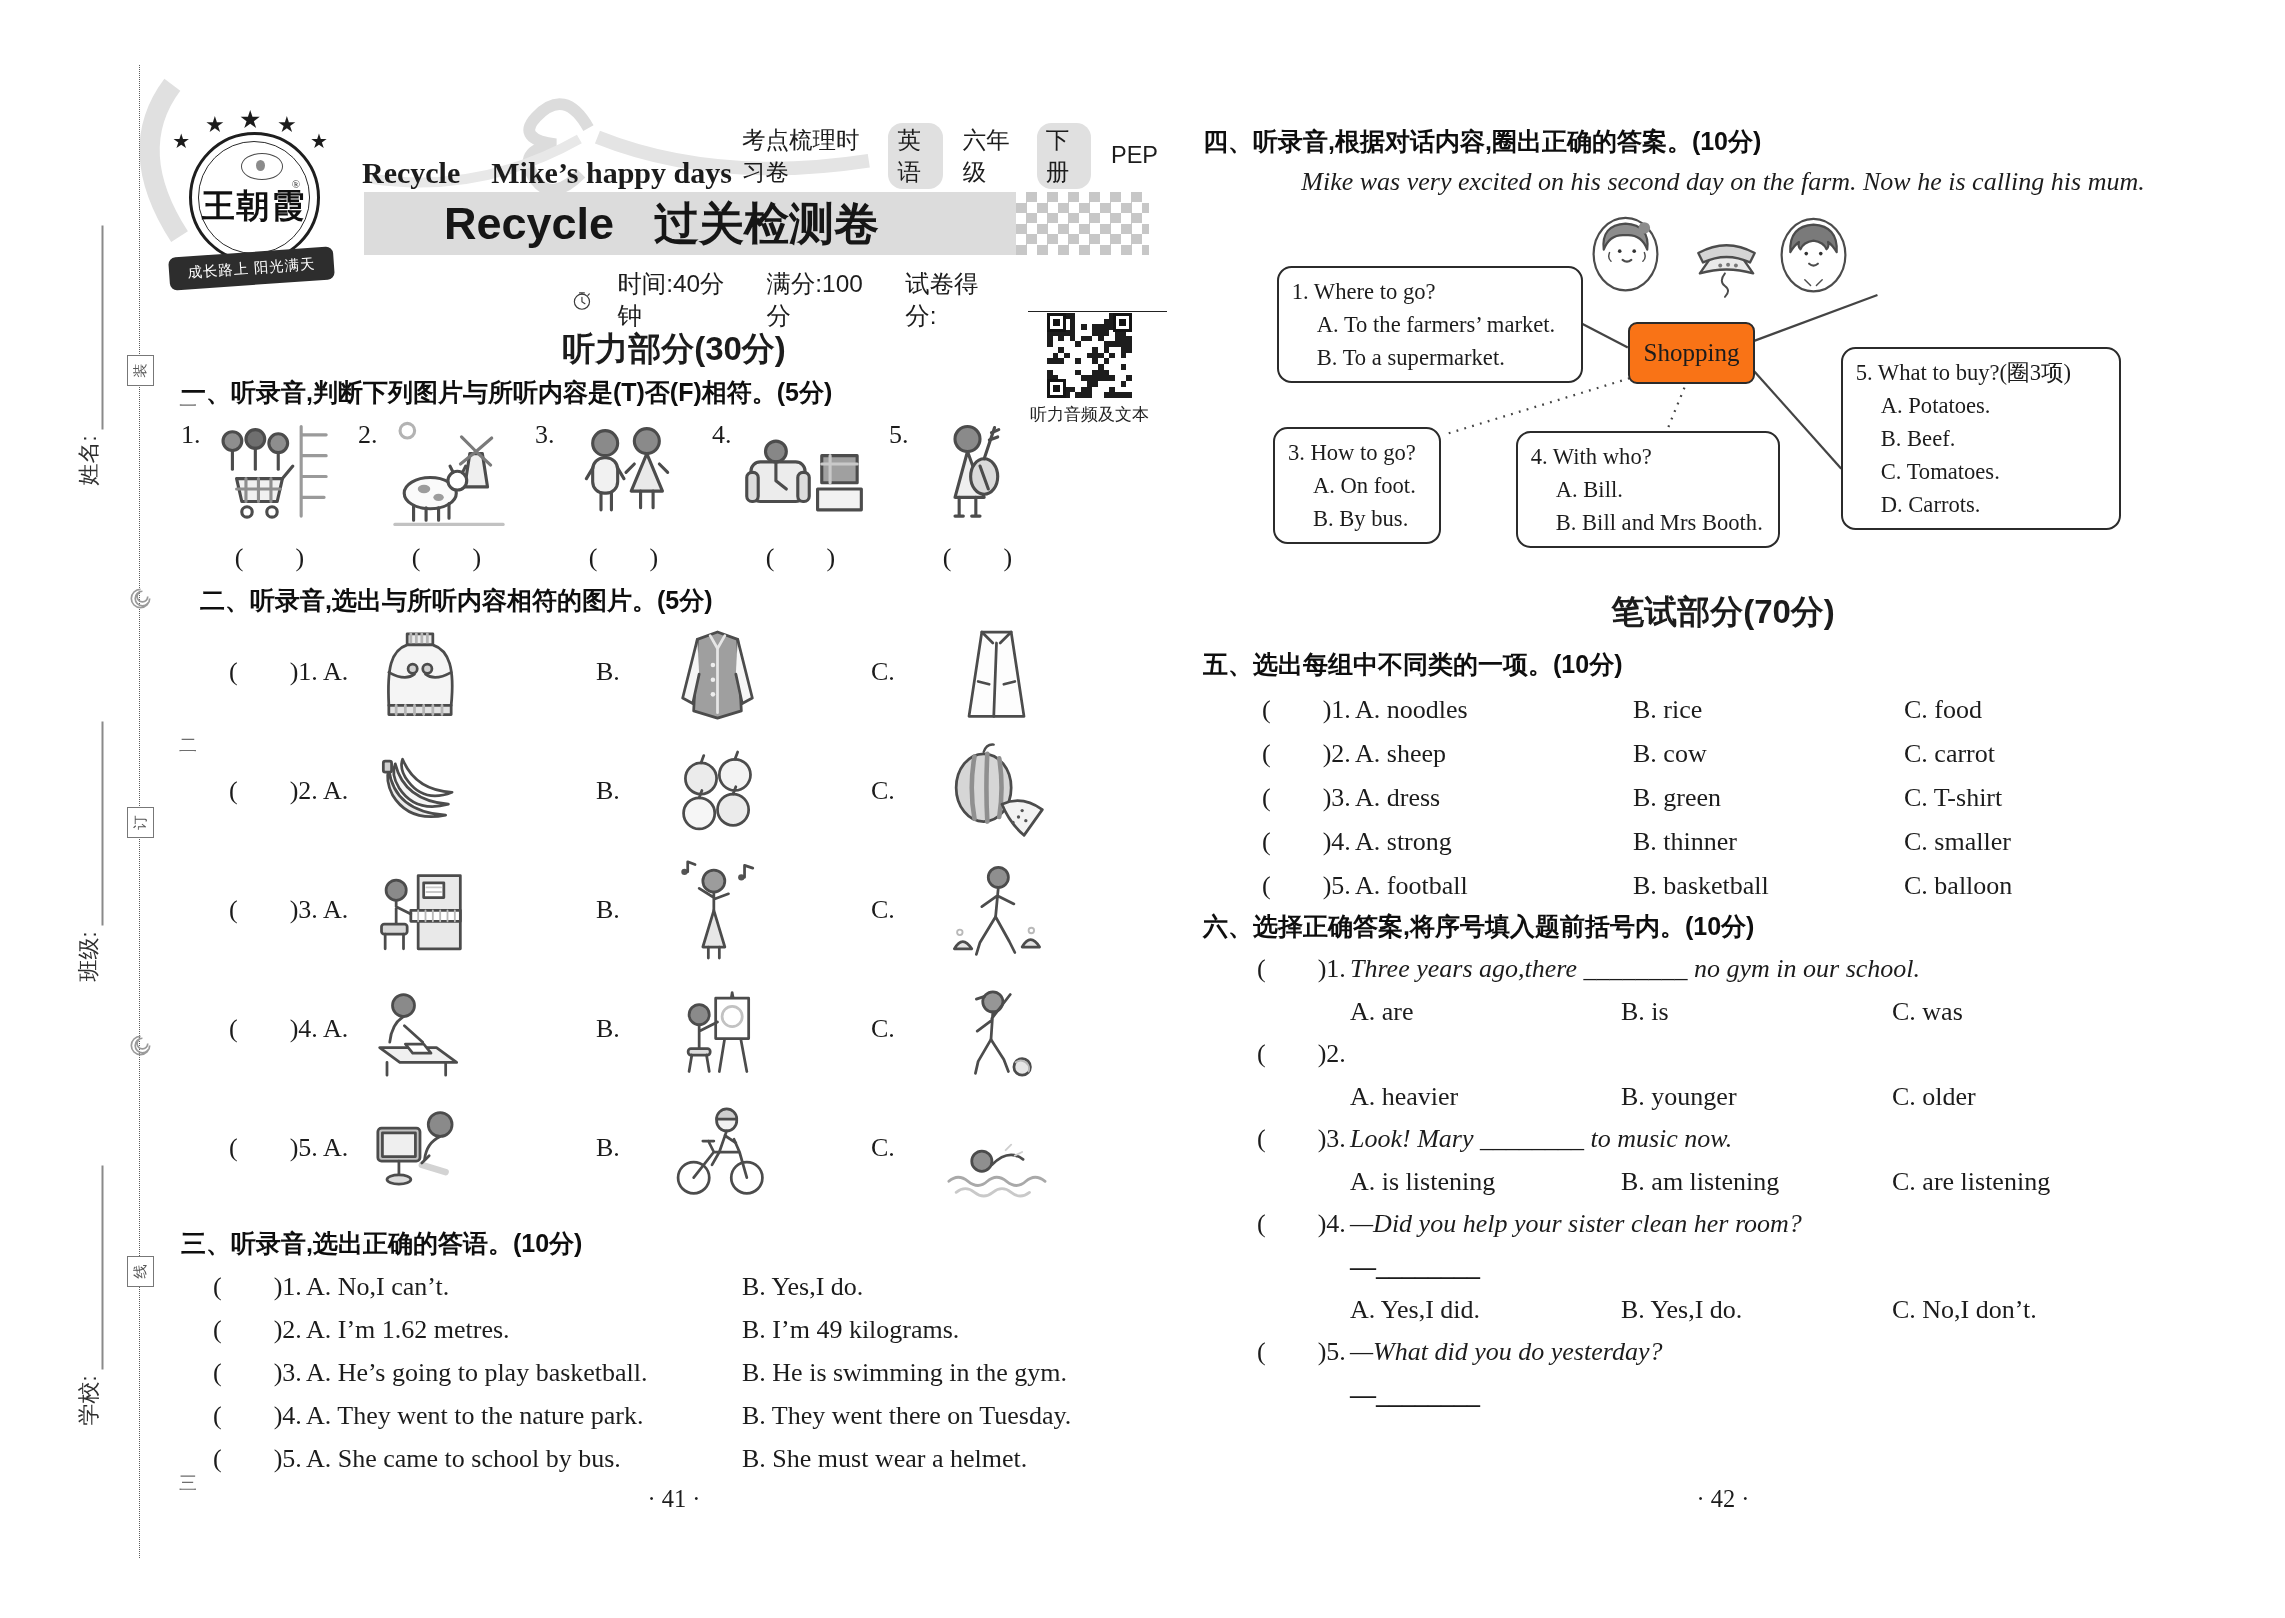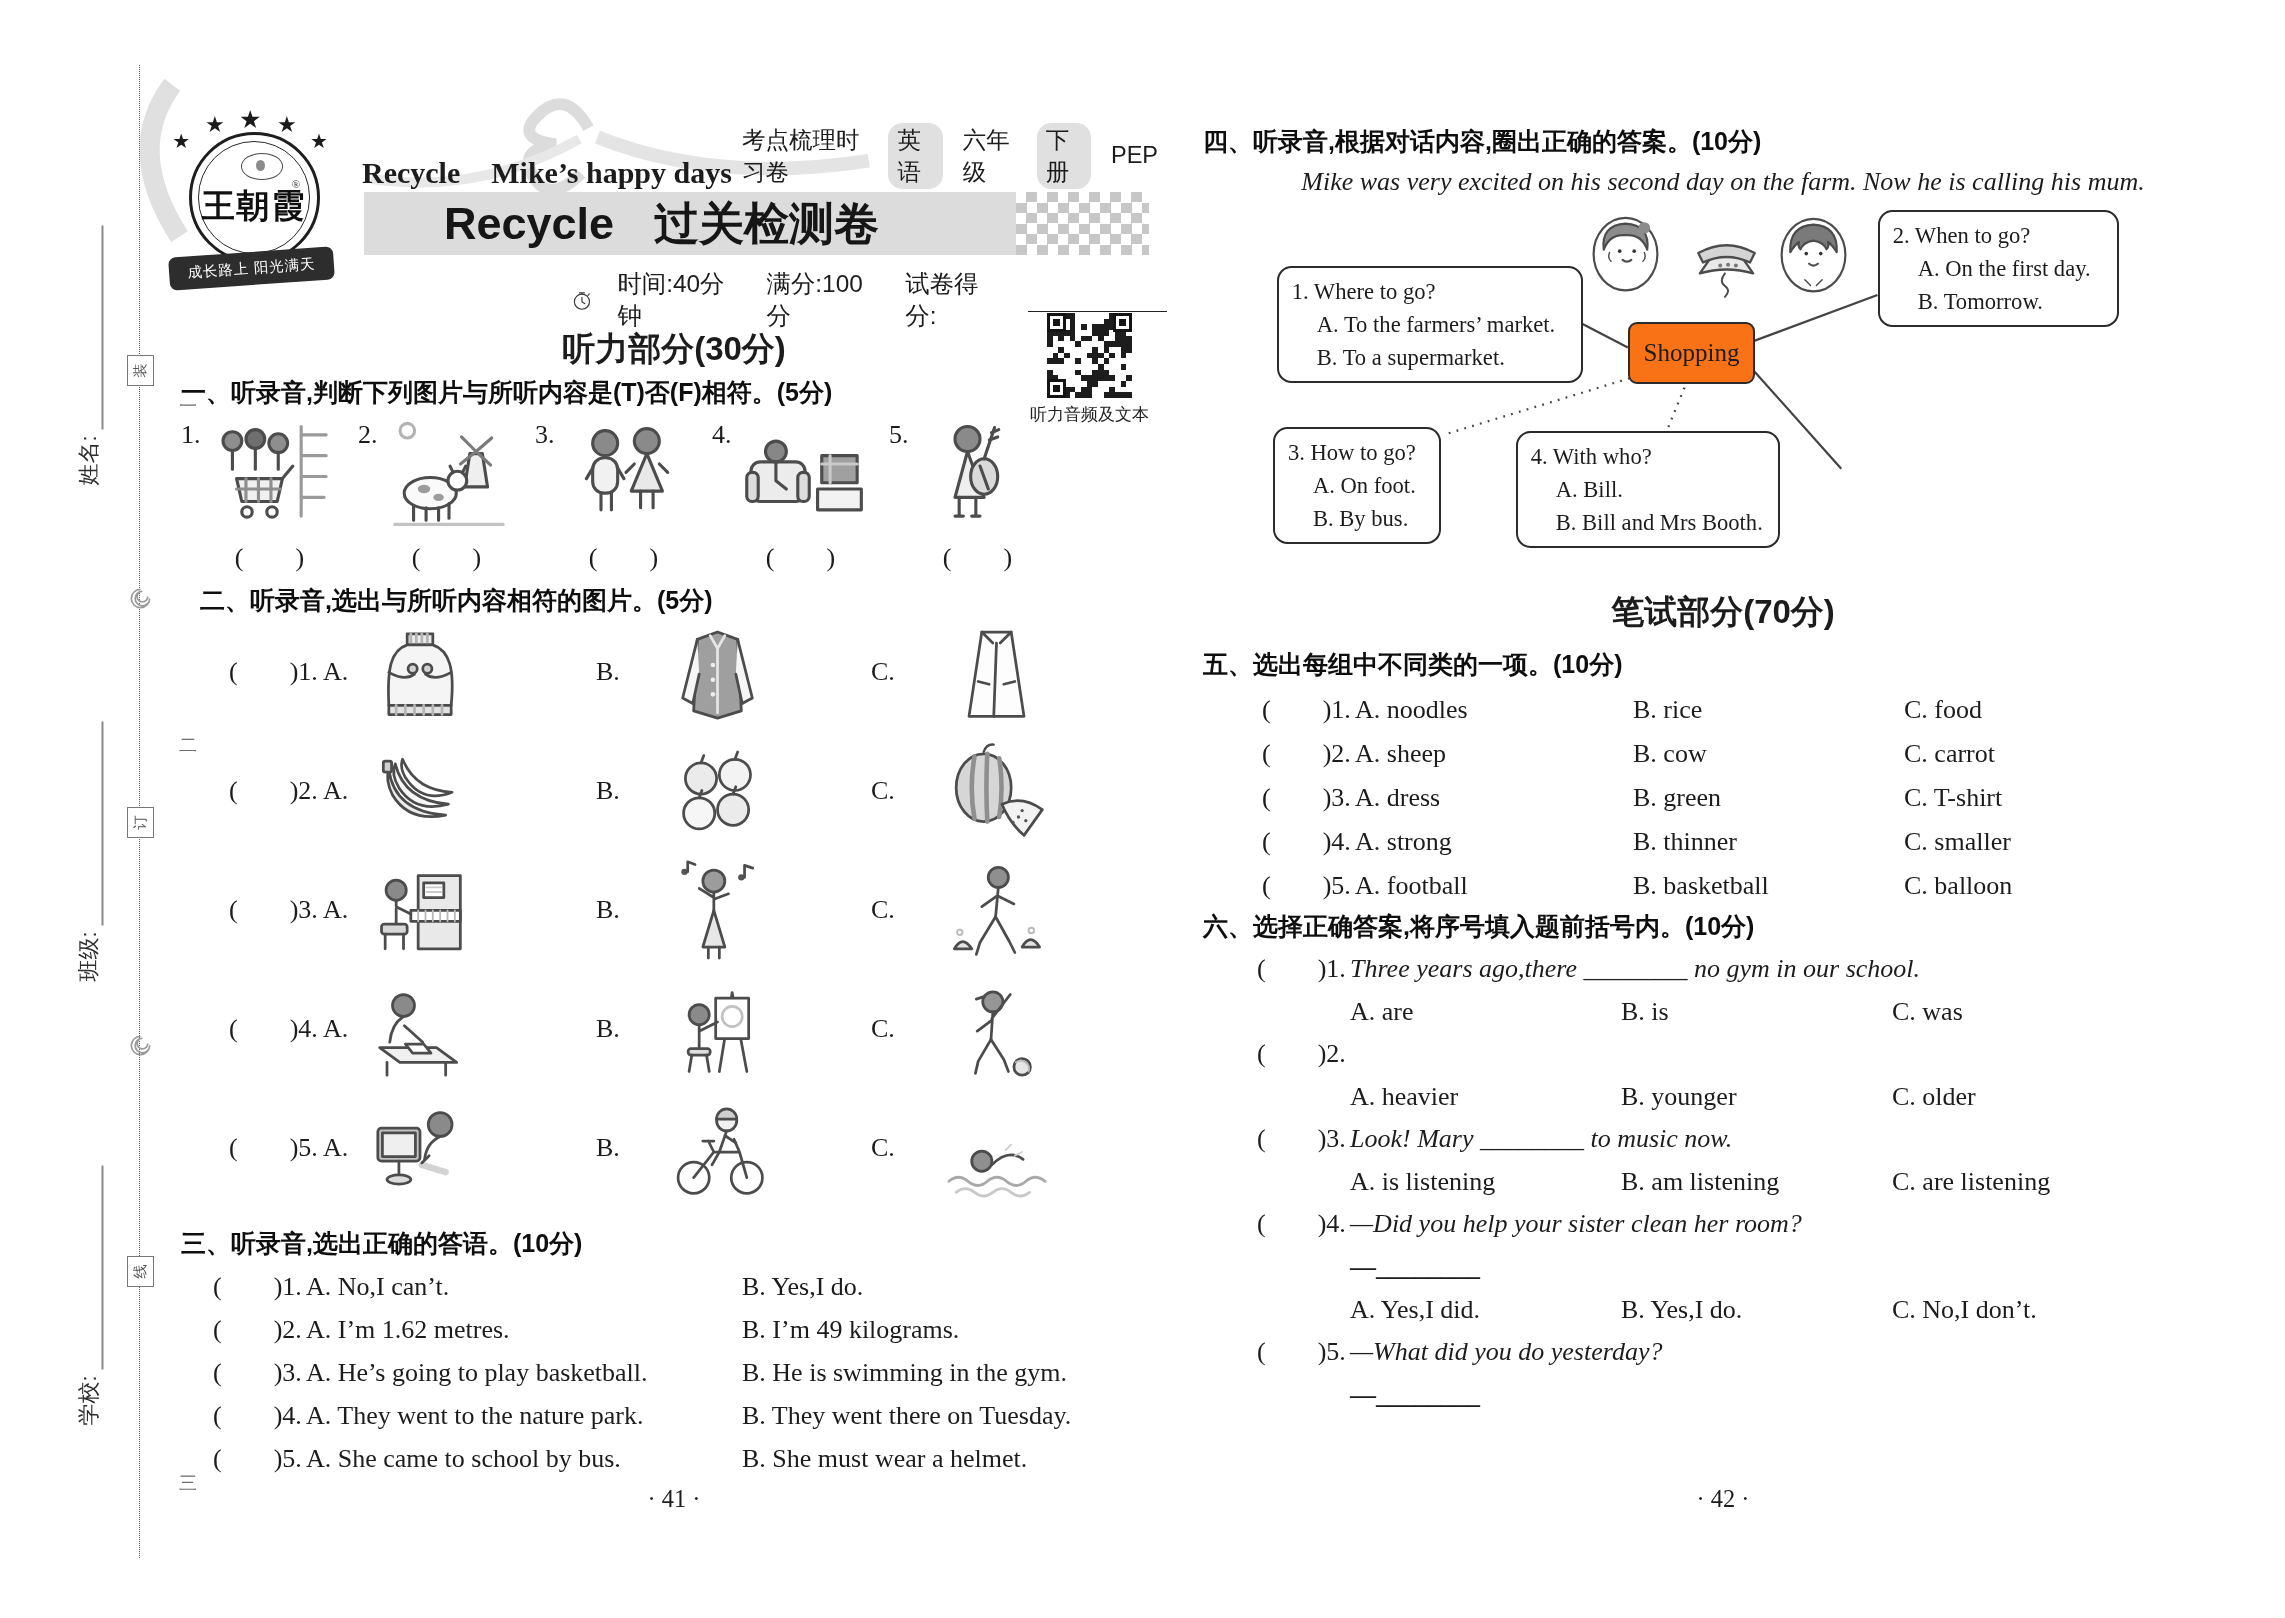--- a/index.html
+++ b/index.html
@@ -943,40 +943,42 @@
             <use href="#i-mike-face"></use>
           </svg>
         </div>
 
       <div class="dbox" style="left:11px;top:58px;width:306px">
         <div>1. Where to go?</div>
         <div class="o">A. To the farmers’ market.</div>
         <div class="o">B. To a supermarket.</div>
       </div>
 
-      <div class="dbox" style="left:612px;top:1.8px;width:241px">
-        <div>2. When to go?</div>
-        <div class="o">A. On the first day.</div>
-        <div class="o">B. Tomorrow.</div>
-      </div>
 
       <div class="shopping">Shopping</div>
 
       <div class="dbox" style="left:7.2px;top:219px;width:168px">
         <div>3. How to go?</div>
         <div class="o">A. On foot.</div>
         <div class="o">B. By bus.</div>
       </div>
 
       <div class="dbox" style="left:250px;top:223px;width:264px">
         <div>4. With who?</div>
         <div class="o">A. Bill.</div>
         <div class="o">B. Bill and Mrs Booth.</div>
       </div>
 
+      <div class="dbox" style="left:575px;top:139px;width:280px">
+        <div>5. What to buy?(圈3项)</div>
+        <div class="o">A. Potatoes.</div>
+        <div class="o">B. Beef.</div>
+        <div class="o">C. Tomatoes.</div>
+        <div class="o">D. Carrots.</div>
+      </div>
     </div>
   </div>
 
   <div class="part-head part-head-r">笔试部分(70分)</div>
 
   <div class="sec5">
     <div class="sec-title">五、选出每组中不同类的一项。(10分)</div>
     <div style="margin-top:7.2px">
       <div class="s5row">
         <span class="lead pre">(        )1.</span>

